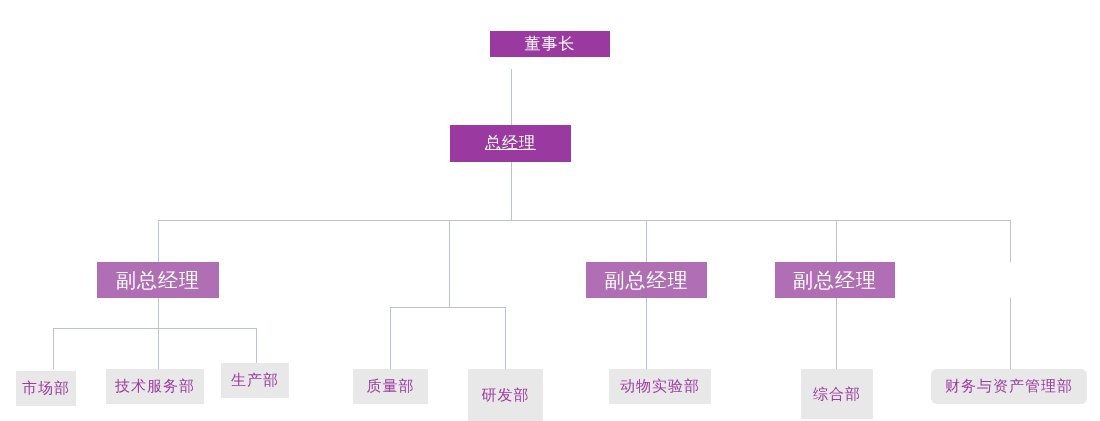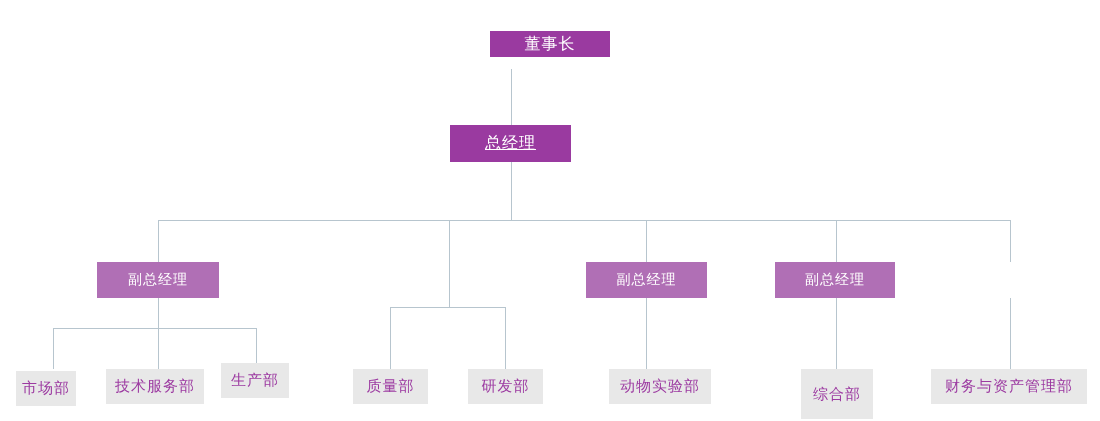--- a/index.html
+++ b/index.html
@@ -28,21 +28,21 @@
     letter-spacing:1px;
   }
   .lv-exec{
     background:var(--executive-fill);
     color:var(--node-text);
     font-size:16px;
   }
   .lv-mgr{
     background:var(--manager-fill);
     color:var(--node-text);
-    font-size:14px;
+    font-size:20px;
   }
   .lv-dept{
     background:var(--dept-fill);
     color:var(--dept-text);
     font-size:15px;
   }
 </style>
 </head>
 <body>
 
@@ -81,18 +81,18 @@
   <div class="node lv-exec" style="left:450px;top:125px;width:121px;height:37px;text-decoration:underline;">总经理</div>
 
   <div class="node lv-mgr" style="left:97px;top:262px;width:122px;height:36px;">副总经理</div>
   <div class="node lv-mgr" style="left:586px;top:262px;width:121px;height:36px;">副总经理</div>
   <div class="node lv-mgr" style="left:775px;top:262px;width:120px;height:36px;">副总经理</div>
 
   <div class="node lv-dept" style="left:16px;top:371px;width:60px;height:35px;">市场部</div>
   <div class="node lv-dept" style="left:106px;top:369px;width:98px;height:35px;">技术服务部</div>
   <div class="node lv-dept" style="left:221px;top:363px;width:68px;height:35px;">生产部</div>
   <div class="node lv-dept" style="left:353px;top:369px;width:75px;height:35px;">质量部</div>
-  <div class="node lv-dept" style="left:468px;top:369px;width:75px;height:35px;text-align:right;">研发部</div>
+  <div class="node lv-dept" style="left:468px;top:369px;width:75px;height:52px;text-align:right;">研发部</div>
   <div class="node lv-dept" style="left:595px;top:369px;width:102px;height:35px;margin-left:14px;">动物实验部</div>
   <div class="node lv-dept" style="left:801px;top:369px;width:72px;height:50px;">综合部</div>
-  <div class="node lv-dept" style="left:931px;top:369px;width:156px;height:35px;">财务与资产管理部</div>
+  <div class="node lv-dept" style="left:931px;top:369px;width:156px;height:35px;border-radius:6px;">财务与资产管理部</div>
 
 </div>
 
 </body></html>

